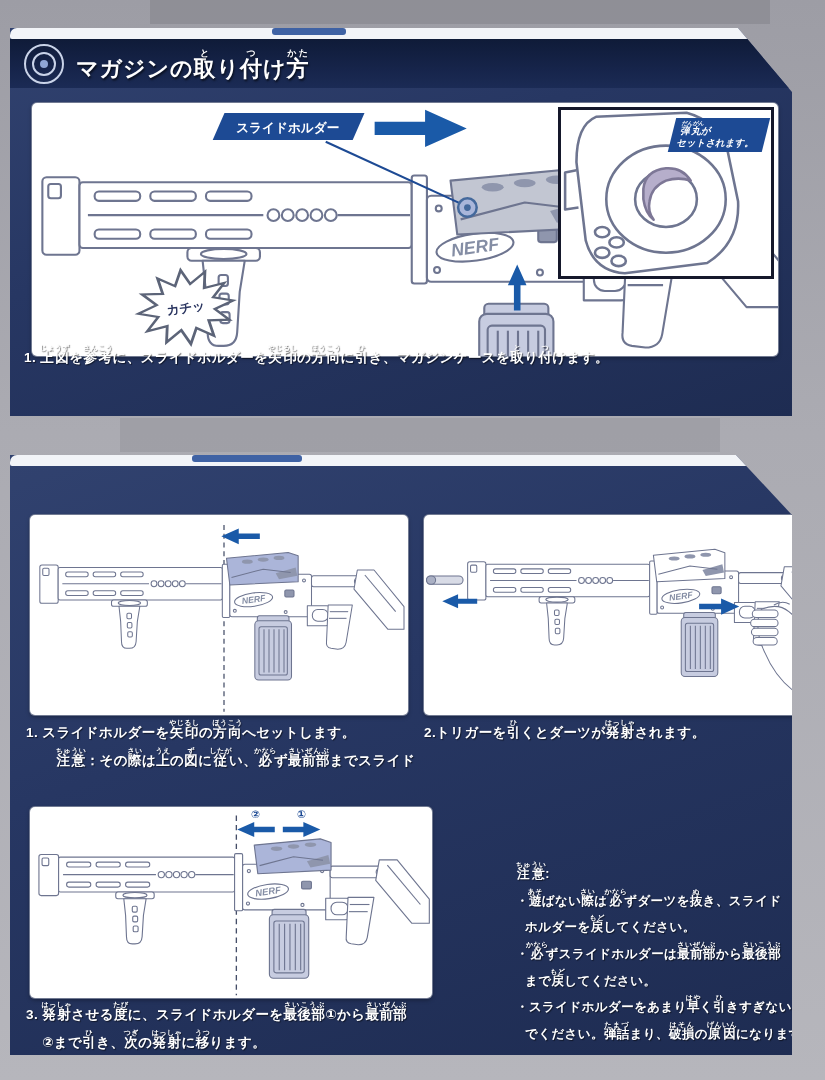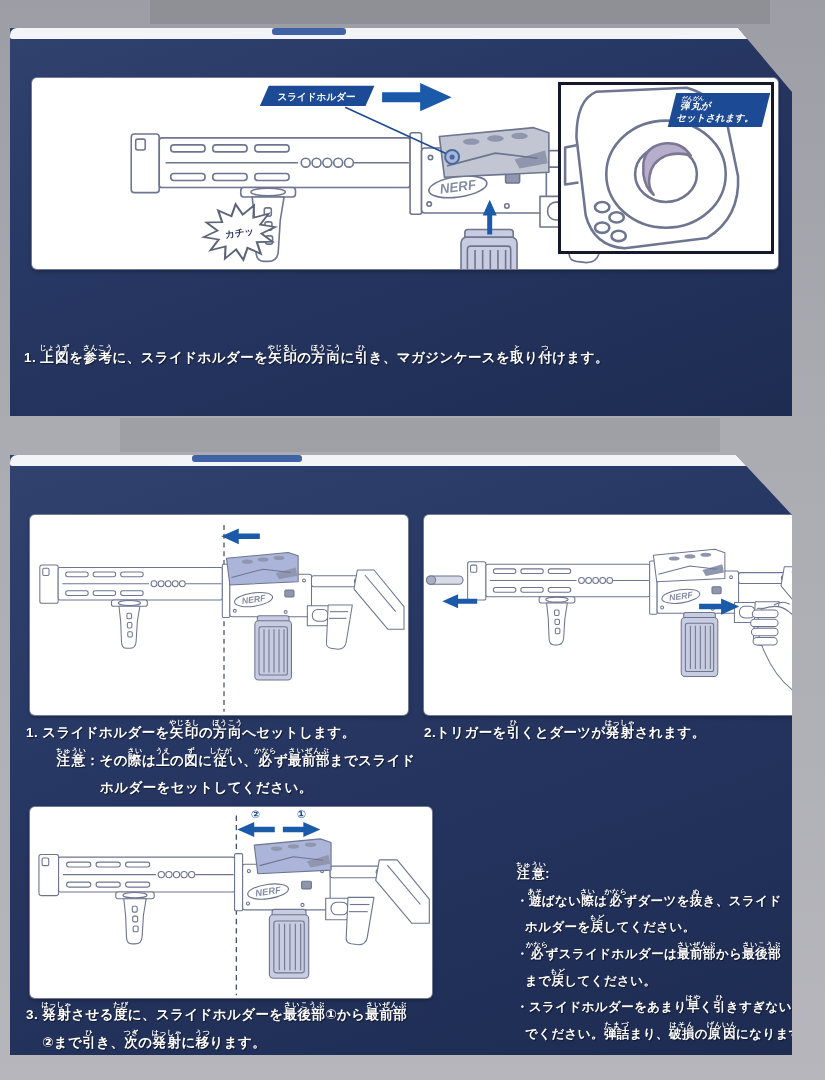--- a/index.html
+++ b/index.html
@@ -26,21 +26,21 @@
          display:flex;align-items:center;justify-content:center;flex:0 0 auto;}
   .hicon-mid{width:20px;height:20px;border:2px solid #c9d3e8;border-radius:50%;
          display:flex;align-items:center;justify-content:center;}
   .hicon-dot{width:8px;height:8px;border-radius:50%;background:#8fa5d4;}
   .htitle{color:#fff;font-weight:bold;font-size:22px;margin-left:12px;letter-spacing:1px;
           text-shadow:1px 2px 2px rgba(0,0,0,.6);line-height:1.05;padding-top:10px;}
   .htitle rt{font-size:9px;font-weight:bold;}
 
   .dbox{position:absolute;background:#fff;border-radius:5px;box-shadow:0 0 0 1px #717a92,0 2px 4px rgba(0,0,0,.35);}
   .dbox svg.art{position:absolute;left:0;top:0;width:100%;height:100%;}
-  .dbox1{left:22px;top:50px;width:746px;height:191px;}
+  .dbox1{left:22px;top:75px;width:746px;height:253px;}
   .dbox2a{left:20px;top:60px;width:378px;height:200px;}
   .dbox2b{left:414px;top:60px;width:374px;height:200px;}
   .dbox3{left:20px;top:352px;width:402px;height:191px;}
 
   .inset{position:absolute;right:4px;top:4px;width:210px;height:166px;background:#fff;
          border:3px solid #15182b;}
   .inset svg{position:absolute;left:0;top:0;width:100%;height:100%;}
   .inset-label{position:absolute;right:5px;top:8px;background:#1d4a94;color:#fff;
          transform:skewX(-14deg);padding:2px 9px 3px 7px;font-weight:bold;font-size:9.5px;line-height:1.25;}
   .inset-label rt{font-size:5.5px;}
@@ -130,20 +130,28 @@
       </g>
       <polygon id="arrow-right" points="0,11 46,11 46,0 84,17 46,34 46,23 0,23" fill="#1a5aa8"></polygon>
       <polygon id="burst" points="42,0 25.1,6.7 36.4,21 18.4,18.4 21,36.4 6.7,25.1 0,42 -6.7,25.1 -21,36.4 -18.4,18.4 -36.4,21 -25.1,6.7 -42,0 -25.1,-6.7 -36.4,-21 -18.4,-18.4 -21,-36.4 -6.7,-25.1 0,-42 6.7,-25.1 21,-36.4 18.4,-18.4 36.4,-21 25.1,-6.7" fill="#ffffff" stroke="#5c6478" stroke-width="2.5"></polygon>
     </defs>
   </svg>
 
   <section class="panel panel1">
     <div class="band">
       <div class="tab"></div>
     </div>
+    <div class="hdr">
+      <div class="hicon">
+        <div class="hicon-mid">
+            <div class="hicon-dot"></div>
+          </div>
+      </div>
+      <div class="htitle">マガジンの<ruby>取<rt>と</rt></ruby>り<ruby>付<rt>つ</rt></ruby>け<ruby>方<rt>かた</rt></ruby></div>
+    </div>
 
     <div class="dbox dbox1">
       <svg class="art" viewBox="0 0 880 300">
         <use href="#blaster" transform="translate(0,38)"></use>
         <use href="#slide" transform="translate(492,76)" fill="#c2c6d2"></use>
         <line x1="346" y1="46" x2="512" y2="122" stroke="#1d4a94" stroke-width="2.5"></line>
         <circle cx="514" cy="124" r="11" fill="#a9b6da" stroke="#44699c" stroke-width="3"></circle>
         <circle cx="514" cy="124" r="4" fill="#44699c"></circle>
         <polygon points="226,12 392,12 378,44 212,44" fill="#1d4a94"></polygon>
         <text x="301" y="34" text-anchor="middle" font-size="15" font-weight="bold" fill="#ffffff">スライドホルダー</text>
@@ -215,21 +223,20 @@
           <rect x="788" y="272" width="64" height="18" rx="9"></rect>
           <rect x="792" y="294" width="58" height="18" rx="9"></rect>
           <path d="M842,216 Q862,204 880,214" fill="none"></path>
         </g>
       </svg>
     </div>
 
     <div class="cap cap-s1">
       <span class="line">1. スライドホルダーを<ruby>矢印<rt>やじるし</rt></ruby>の<ruby>方向<rt>ほうこう</rt></ruby>へセットします。</span>
       <span class="line indent1"><ruby>注意<rt>ちゅうい</rt></ruby>：その<ruby>際<rt>さい</rt></ruby>は<ruby>上<rt>うえ</rt></ruby>の<ruby>図<rt>ず</rt></ruby>に<ruby>従<rt>したが</rt></ruby>い、<ruby>必<rt>かなら</rt></ruby>ず<ruby>最前部<rt>さいぜんぶ</rt></ruby>までスライド</span>
-      <span class="line indent2">ホルダーをセットしてください。</span>
     </div>
 
     <div class="cap cap-s2">
       <span class="line">2.トリガーを<ruby>引<rt>ひ</rt></ruby>くとダーツが<ruby>発射<rt>はっしゃ</rt></ruby>されます。</span>
     </div>
 
     <div class="dbox dbox3">
       <svg class="art" viewBox="0 0 900 425">
         <line x1="462" y1="18" x2="462" y2="420" stroke="#454e68" stroke-width="3" stroke-dasharray="12 9"></line>
         <use href="#blaster" transform="translate(10,55)"></use>

